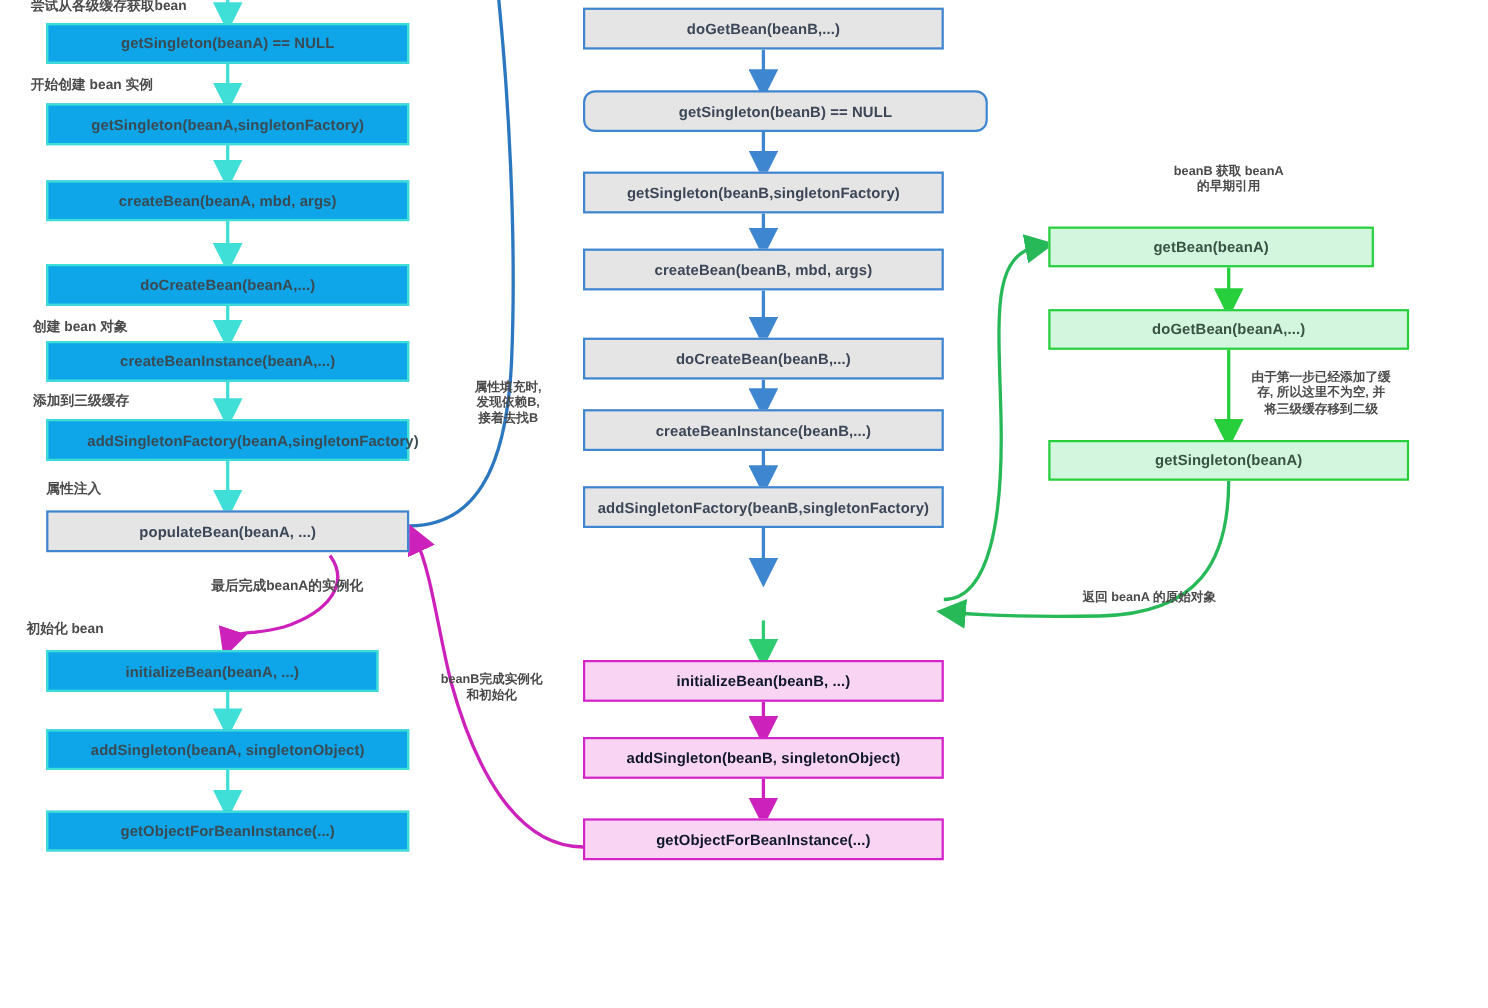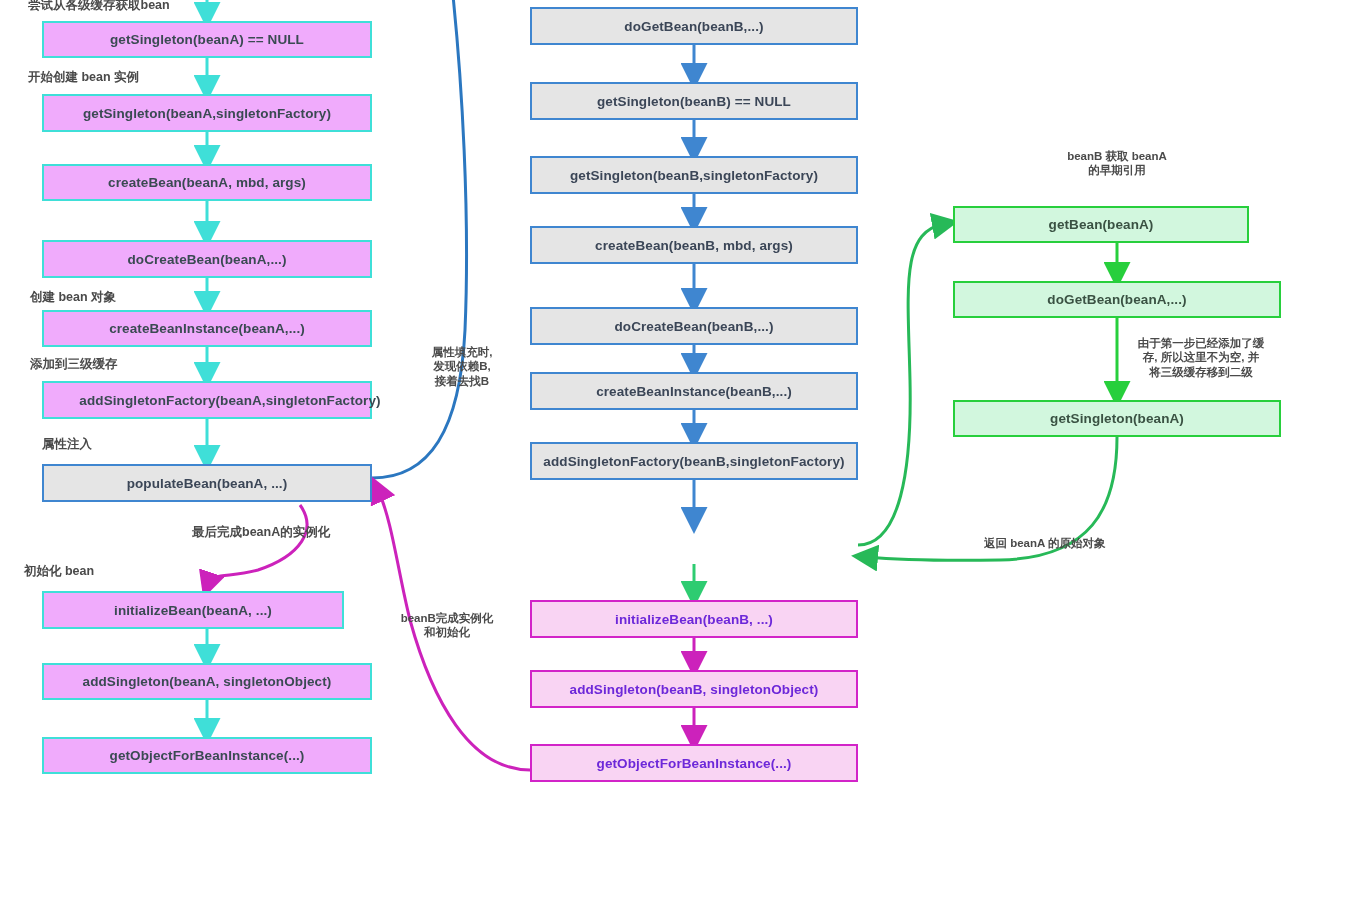--- a/index.html
+++ b/index.html
@@ -3,24 +3,24 @@
 <meta charset="utf-8">
 <style>
   html,body{margin:0;padding:0;background:#ffffff;}
   body{width:1353px;height:916px;overflow:hidden;
        font-family:"Liberation Sans","DejaVu Sans",sans-serif;}
   #stage{position:relative;width:1353px;height:916px;}
   svg#wires{position:absolute;left:0;top:0;width:1353px;height:916px;overflow:visible;}
   .node{position:absolute;box-sizing:border-box;display:flex;align-items:center;
         justify-content:center;text-align:center;font-weight:bold;font-size:13.5px;
         color:#3c4450;letter-spacing:.1px;border-width:2px;border-style:solid;}
-  .cyan {background:#f0abfc;border-color:#3fdfd8;color:#3a4a52;}
+  .cyan {background:#0ea5e9;border-color:#3fdfd8;color:#3a4a52;}
   .blue {background:#e5e5e5;border-color:#3f86d0;color:#3b4657;}
   .green{background:#d2f7de;border-color:#27cf3c;color:#3a5243;}
-  .pink {background:#f9d4f3;border-color:#d224c8;color:#6d28d9;}
+  .pink {background:#f9d4f3;border-color:#d224c8;color:#0f172a;}
   .note{position:absolute;font-weight:bold;font-size:12.5px;color:#4a4a4a;
         line-height:1.25;white-space:pre-line;}
   .note.ctr{text-align:center;}
   .note.sm{font-size:11.5px;}
 </style>
 </head>
 <body>
 
 <div id="stage">
 
@@ -99,21 +99,21 @@
   <div class="node cyan" style="left:42px;top:737px;width:330px;height:37px;">getObjectForBeanInstance(...)</div>
 
   <div class="note" style="left:28px;top:-2px;">尝试从各级缓存获取bean</div>
   <div class="note" style="left:28px;top:70px;">开始创建 bean 实例</div>
   <div class="note" style="left:30px;top:290px;">创建 bean 对象</div>
   <div class="note" style="left:30px;top:357px;">添加到三级缓存</div>
   <div class="note" style="left:42px;top:437px;">属性注入</div>
   <div class="note" style="left:24px;top:564px;">初始化 bean</div>
 
   <div class="node blue" style="left:530px;top:7px;width:328px;height:38px;">doGetBean(beanB,...)</div>
-  <div class="node blue" style="left:530px;top:82px;width:328px;height:38px;">getSingleton(beanB) == NULL</div>
+  <div class="node blue" style="left:530px;top:82px;width:368px;height:38px;border-radius:11px;">getSingleton(beanB) == NULL</div>
   <div class="node blue" style="left:530px;top:156px;width:328px;height:38px;">getSingleton(beanB,singletonFactory)</div>
   <div class="node blue" style="left:530px;top:226px;width:328px;height:38px;">createBean(beanB, mbd, args)</div>
   <div class="node blue" style="left:530px;top:307px;width:328px;height:38px;">doCreateBean(beanB,...)</div>
   <div class="node blue" style="left:530px;top:372px;width:328px;height:38px;">createBeanInstance(beanB,...)</div>
   <div class="node blue" style="left:530px;top:442px;width:328px;height:38px;">addSingletonFactory(beanB,singletonFactory)</div>
   <div class="node pink" style="left:530px;top:600px;width:328px;height:38px;">initializeBean(beanB, ...)</div>
   <div class="node pink" style="left:530px;top:670px;width:328px;height:38px;">addSingleton(beanB, singletonObject)</div>
   <div class="node pink" style="left:530px;top:744px;width:328px;height:38px;">getObjectForBeanInstance(...)</div>
 
   <div class="note ctr sm" style="left:414px;top:345px;width:96px;">属性填充时,

